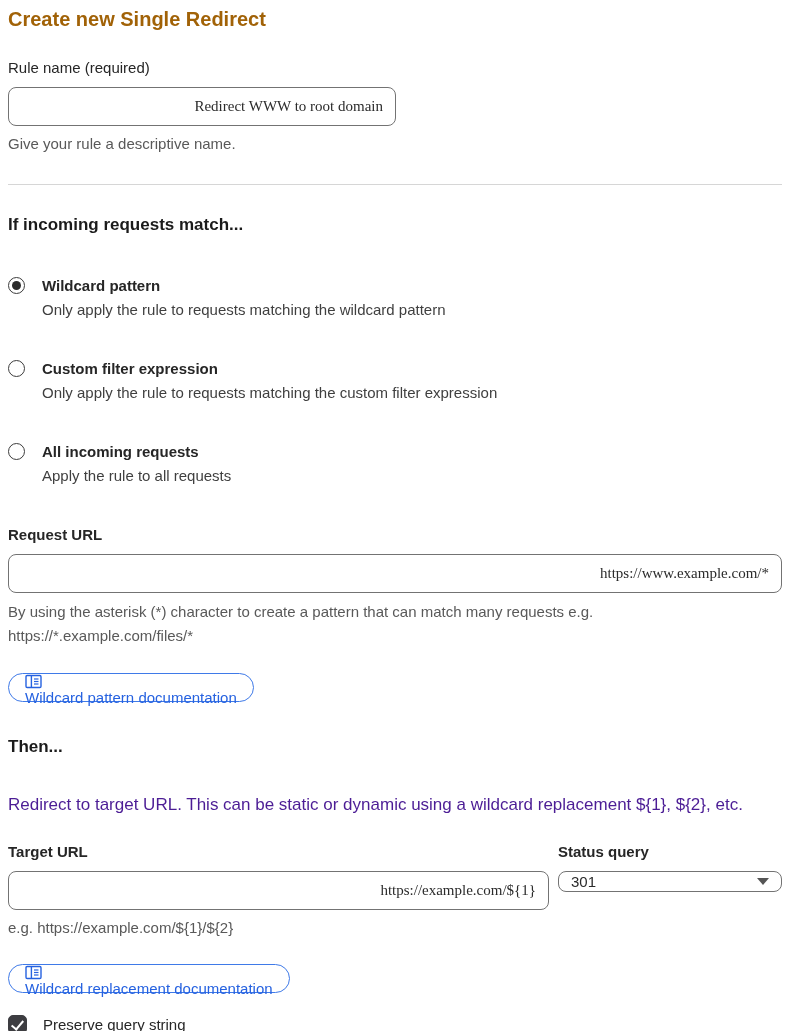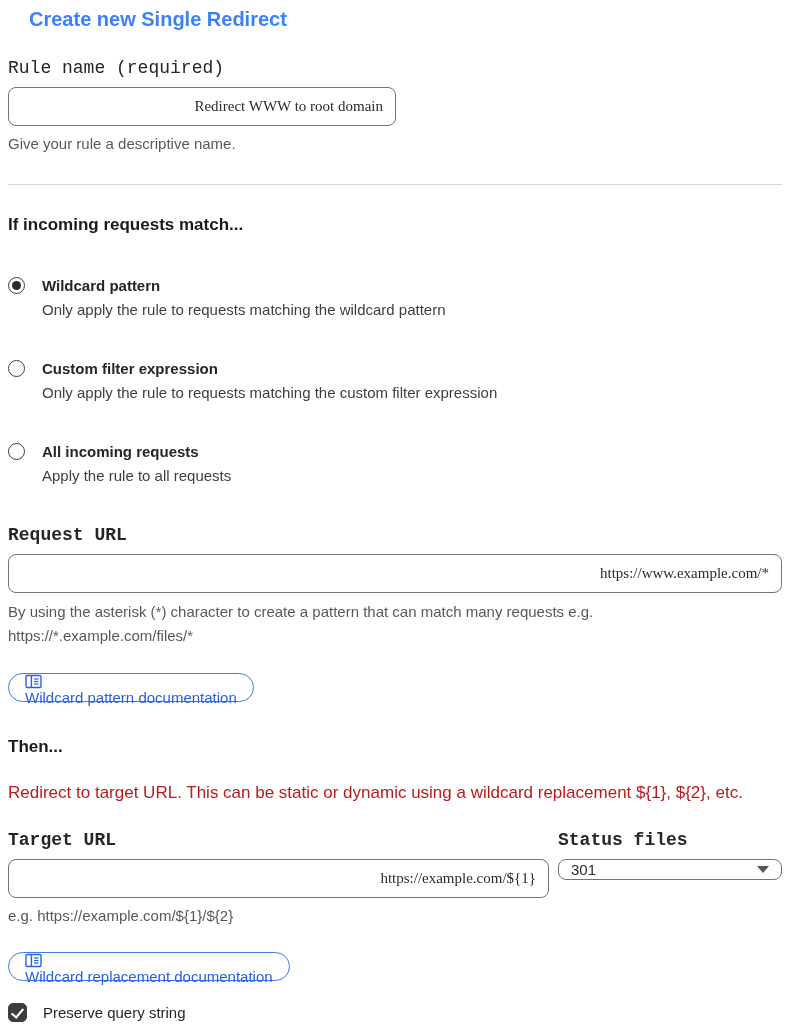--- a/index.html
+++ b/index.html
@@ -8,29 +8,27 @@
     font-family: "Liberation Sans", "DejaVu Sans", sans-serif;
     color: #1f1f1f;
     padding: 6px 8px 0 8px;
     overflow: hidden;
   }
 
   h1.page-title {
     font-size: 20px;
     line-height: 26px;
     font-weight: 700;
-    color: #3b82f6;
-    margin-left: 21px;
+    color: #a16207;
   }
 
   .field-label {
-    font-size: 18px;
+    font-size: 15px;
     line-height: 20px;
     color: #262626;
-    font-family: Liberation Mono, monospace;
   }
   .field-label.strong { font-weight: 700; }
 
   .text-input {
     display: block;
     height: 39px;
     border: 1px solid #737373;
     border-radius: 8px;
     padding: 0 12px;
     font-family: Liberation Serif, serif;
@@ -154,21 +152,21 @@
   .checkbox-label { font-size: 15px; color: #262626; margin-left: 16px; cursor: pointer; }
 
   .mt-title { margin-top: 26px; }
   .mt-input { margin-top: 9px; }
   .mt-help { margin-top: 7px; }
   .mt-section { margin-top: 29px; }
   .mt-radios { margin-top: 39px; }
   .mt-requrl { margin-top: 39px; }
   .mt-pill1 { margin-top: 25px; display: block; text-align: right; }
   .mt-then { margin-top: 34px; }
-  .then-paragraph { font-size: 17px; line-height: 22px; color: #b91c1c; margin-top: 24px; }
+  .then-paragraph { font-size: 17px; line-height: 22px; color: #4c1d95; margin-top: 36px; }
   .mt-rowlabels { margin-top: 26px; }
   .mt-pill2 { margin-top: 24px; display: block; }
 </style>
 </head>
 <body>
 
 <h1 class="page-title">Create new Single Redirect</h1>
 
 <div class="field-label mt-title">Rule name (required)</div>
 <input class="text-input mt-input" style="width: 388px;" type="text" value="Redirect WWW to root domain">
@@ -225,21 +223,21 @@
 <h2 class="section-heading mt-then">Then...</h2>
 <p class="then-paragraph">Redirect to target URL. This can be static or dynamic using a wildcard replacement ${1}, ${2}, etc.</p>
 
 <div class="row-fields mt-rowlabels">
   <div class="col-target">
     <div class="field-label strong">Target URL</div>
     <input class="text-input mt-input" type="text" value="https://example.com/${1}" style="">
     <div class="help-text" style="margin-top:6px">e.g. https://example.com/${1}/${2}</div>
   </div>
   <div class="col-status">
-    <div class="field-label strong">Status files</div>
+    <div class="field-label strong">Status query</div>
     <div class="select-box mt-input">
       <span>301</span>
       <span class="select-arrow"></span>
     </div>
   </div>
 </div>
 
 <button class="doc-pill mt-pill2">
   <span>
     <svg width="17" height="15" viewBox="0 0 17 15" fill="none">

